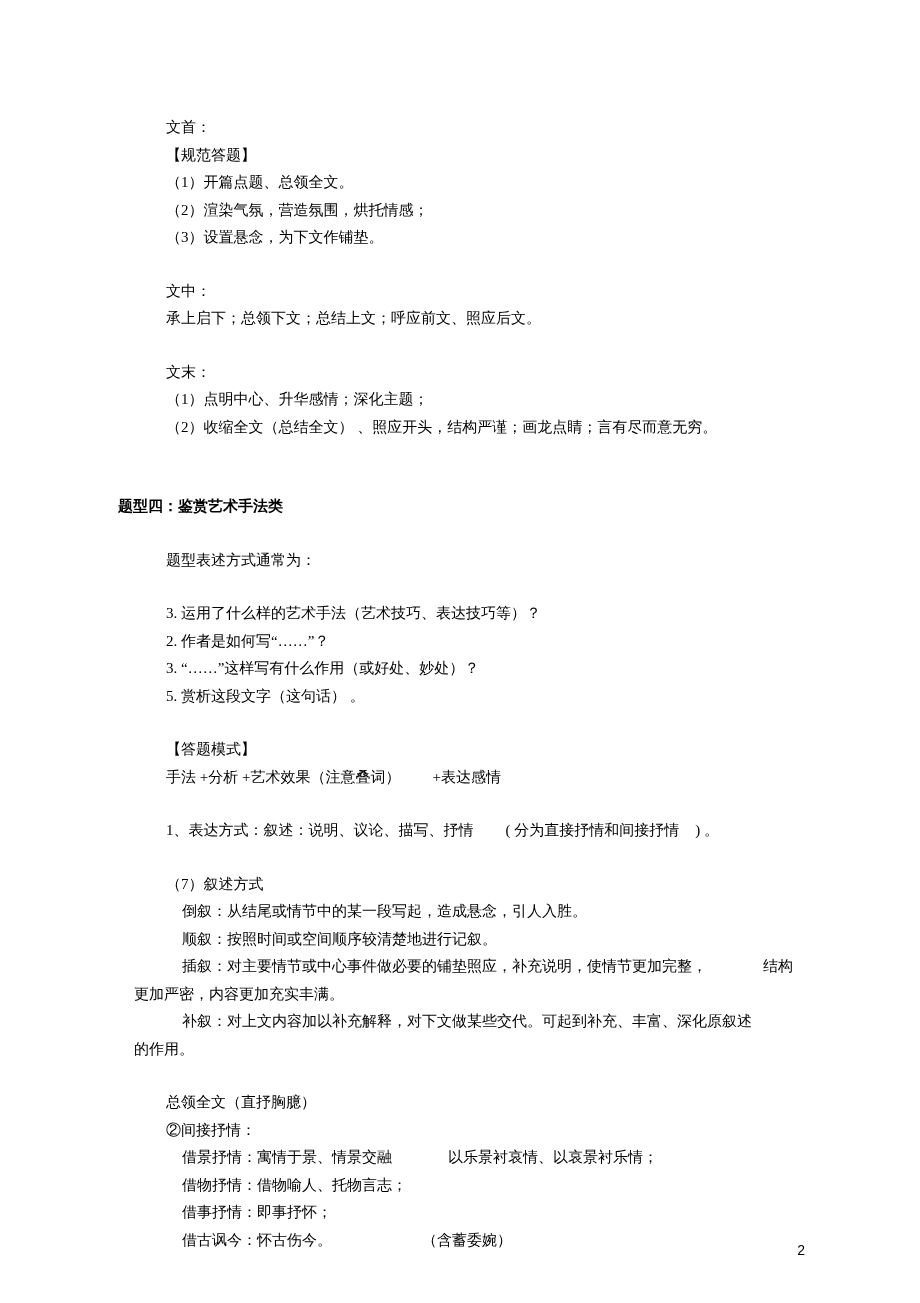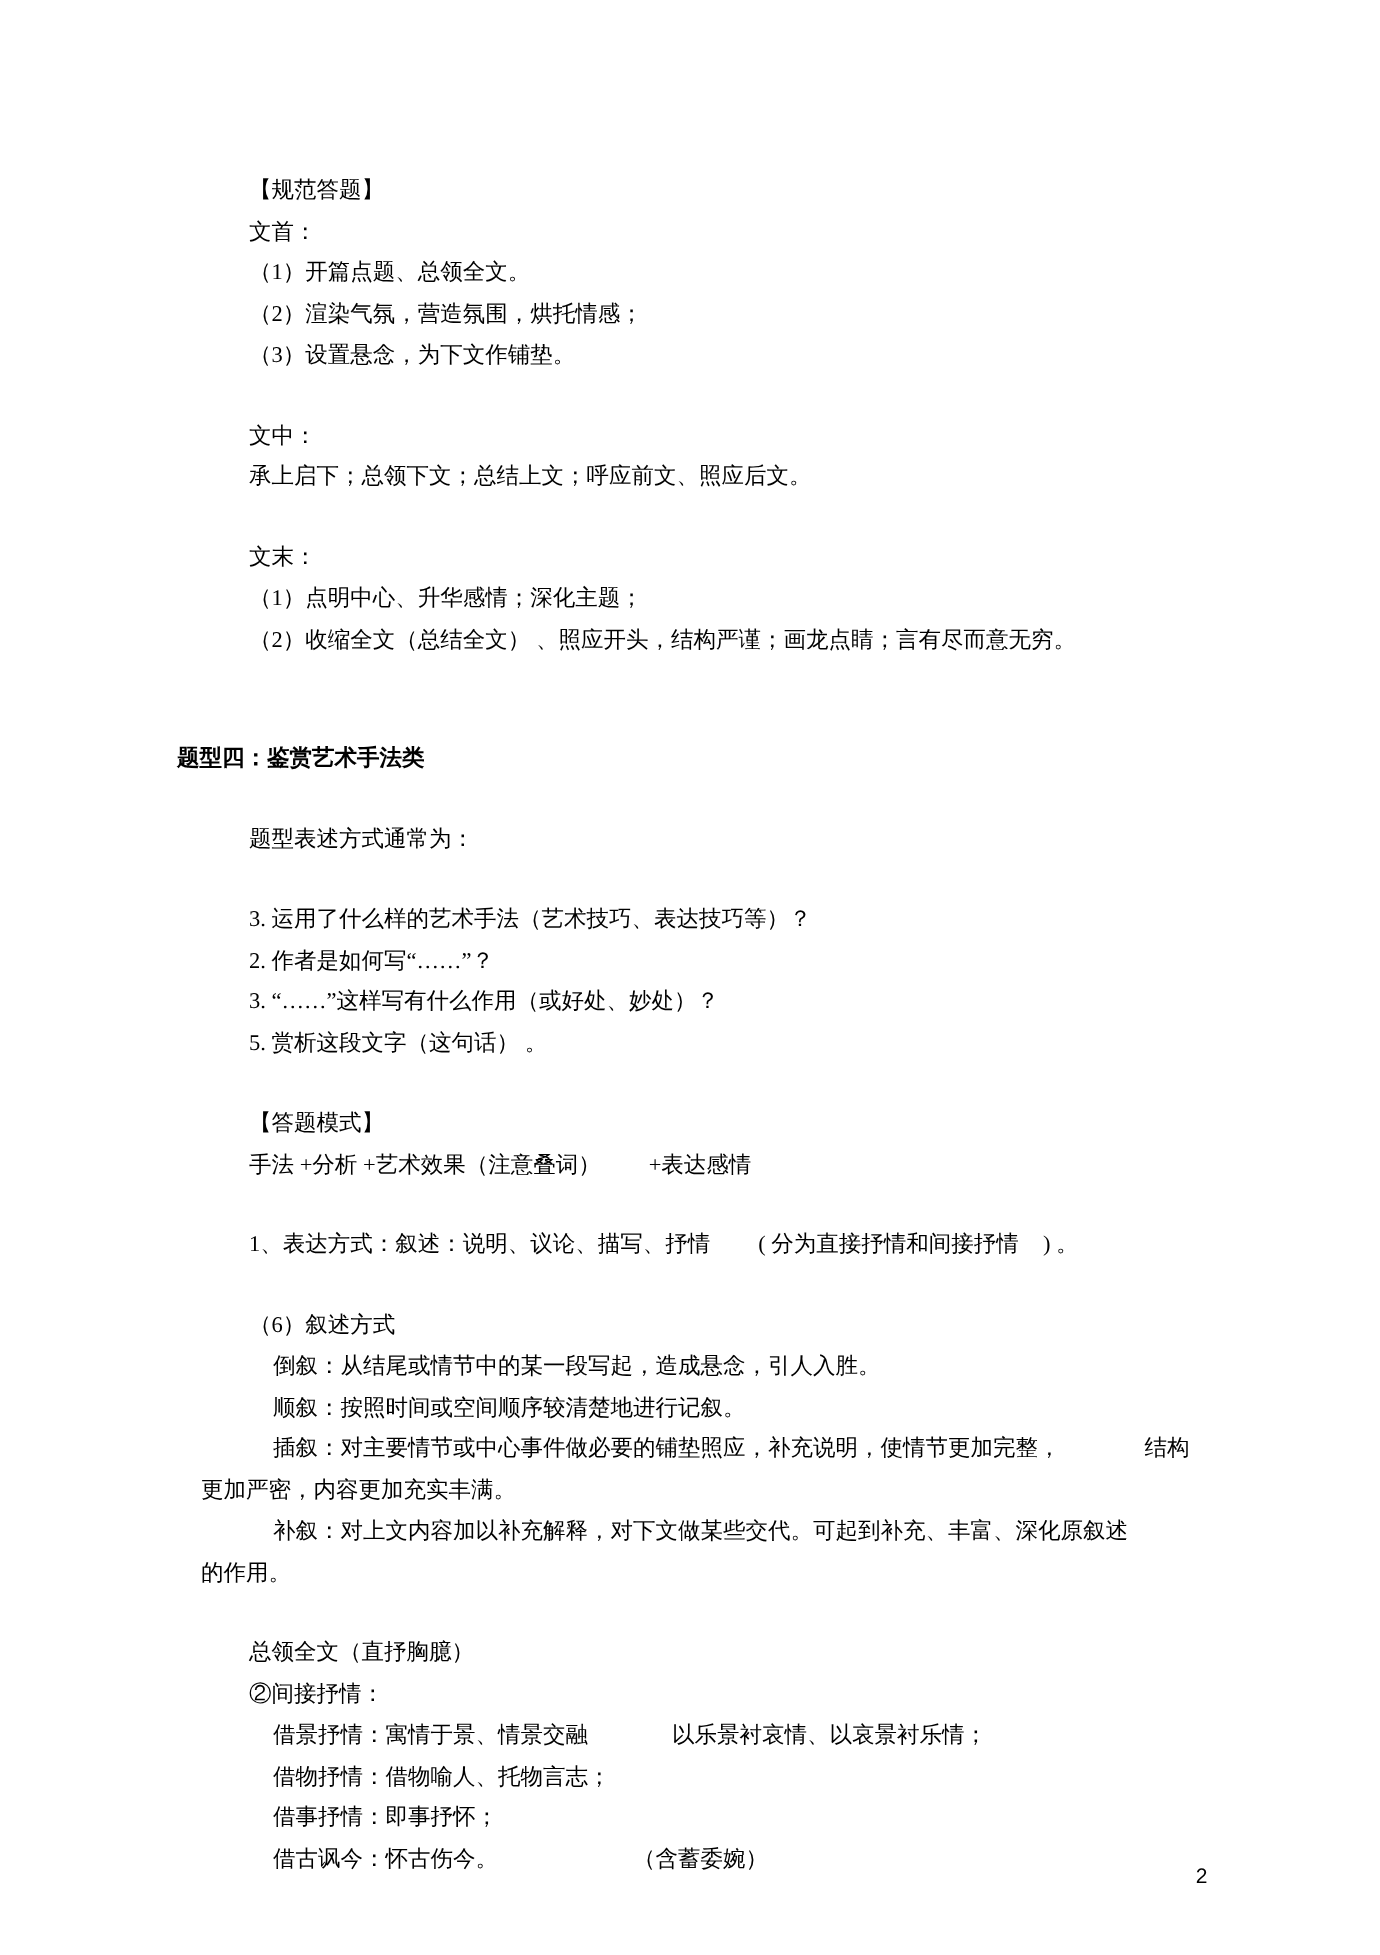--- a/index.html
+++ b/index.html
@@ -35,22 +35,22 @@
     }
     .inline-gap { display: inline-block; width: 32px; }
     .inline-gap-wide { display: inline-block; width: 56px; }
     .no-indent { padding-left: 0; margin-left: 16px; }
   </style>
 </head>
 <body>
 
 <div class="page">
 
+  <div class="indent-1 para">文首：</div>
   <div class="indent-1 para">【规范答题】</div>
-  <div class="indent-1 para">文首：</div>
   <div class="indent-1 para">（1）开篇点题、总领全文。</div>
   <div class="indent-1 para">（2）渲染气氛，营造氛围，烘托情感；</div>
   <div class="indent-1 para">（3）设置悬念，为下文作铺垫。</div>
 
   <div class="spacer-sm"></div>
 
   <div class="indent-1 para">文中：</div>
   <div class="indent-1 para">承上启下；总领下文；总结上文；呼应前文、照应后文。</div>
 
   <div class="spacer-sm"></div>
@@ -82,21 +82,21 @@
   </div>
 
   <div class="spacer-sm"></div>
 
   <div class="indent-1 para">
     <span>1、表达方式：叙述：说明、议论、描写、抒情</span><span class="inline-gap"></span><span>( 分为直接抒情和间接抒情</span><span style="display:inline-block;width:16px;"></span><span>) 。</span>
   </div>
 
   <div class="spacer-sm"></div>
 
-  <div class="indent-1 para">（6）叙述方式</div>
+  <div class="indent-1 para">（7）叙述方式</div>
   <div class="indent-2 para">倒叙：从结尾或情节中的某一段写起，造成悬念，引人入胜。</div>
   <div class="indent-2 para">顺叙：按照时间或空间顺序较清楚地进行记叙。</div>
   <div class="indent-2 para">
     <span>插叙：对主要情节或中心事件做必要的铺垫照应，补充说明，使情节更加完整，</span><span class="inline-gap-wide"></span><span>结构</span>
   </div>
   <div class="no-indent para">更加严密，内容更加充实丰满。</div>
   <div class="indent-2 para">补叙：对上文内容加以补充解释，对下文做某些交代。可起到补充、丰富、深化原叙述</div>
   <div class="no-indent para">的作用。</div>
 
   <div class="spacer-sm"></div>

